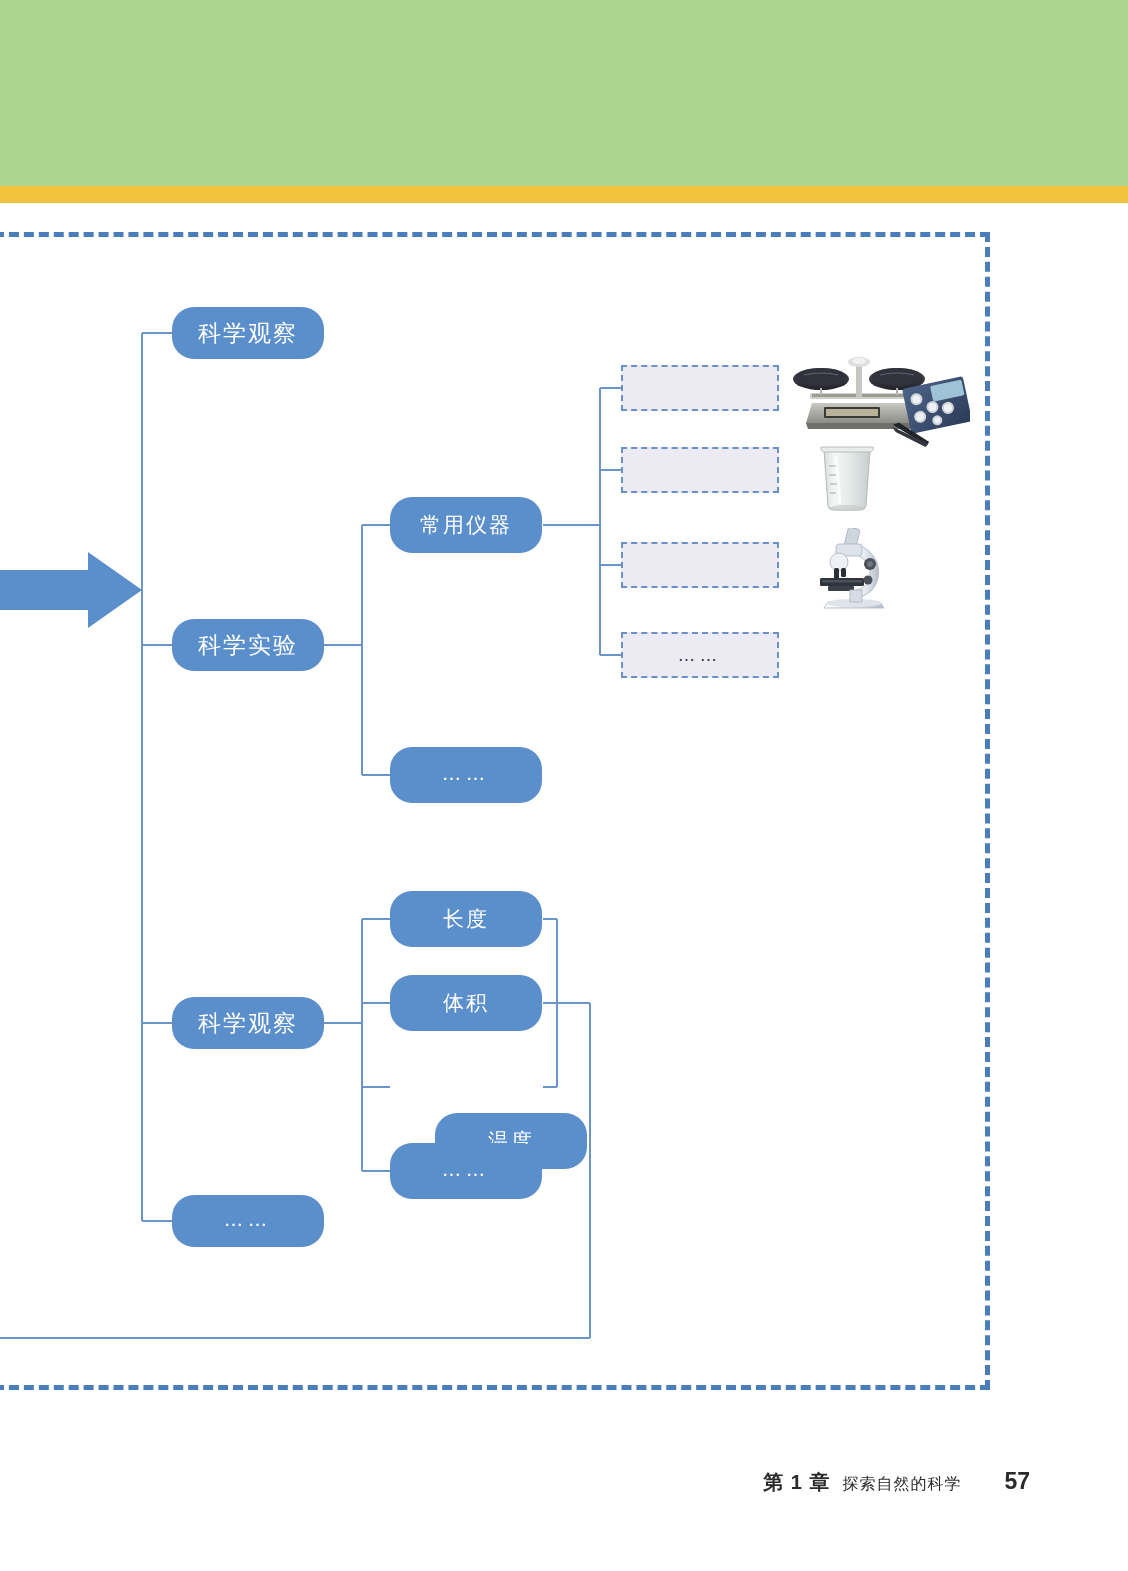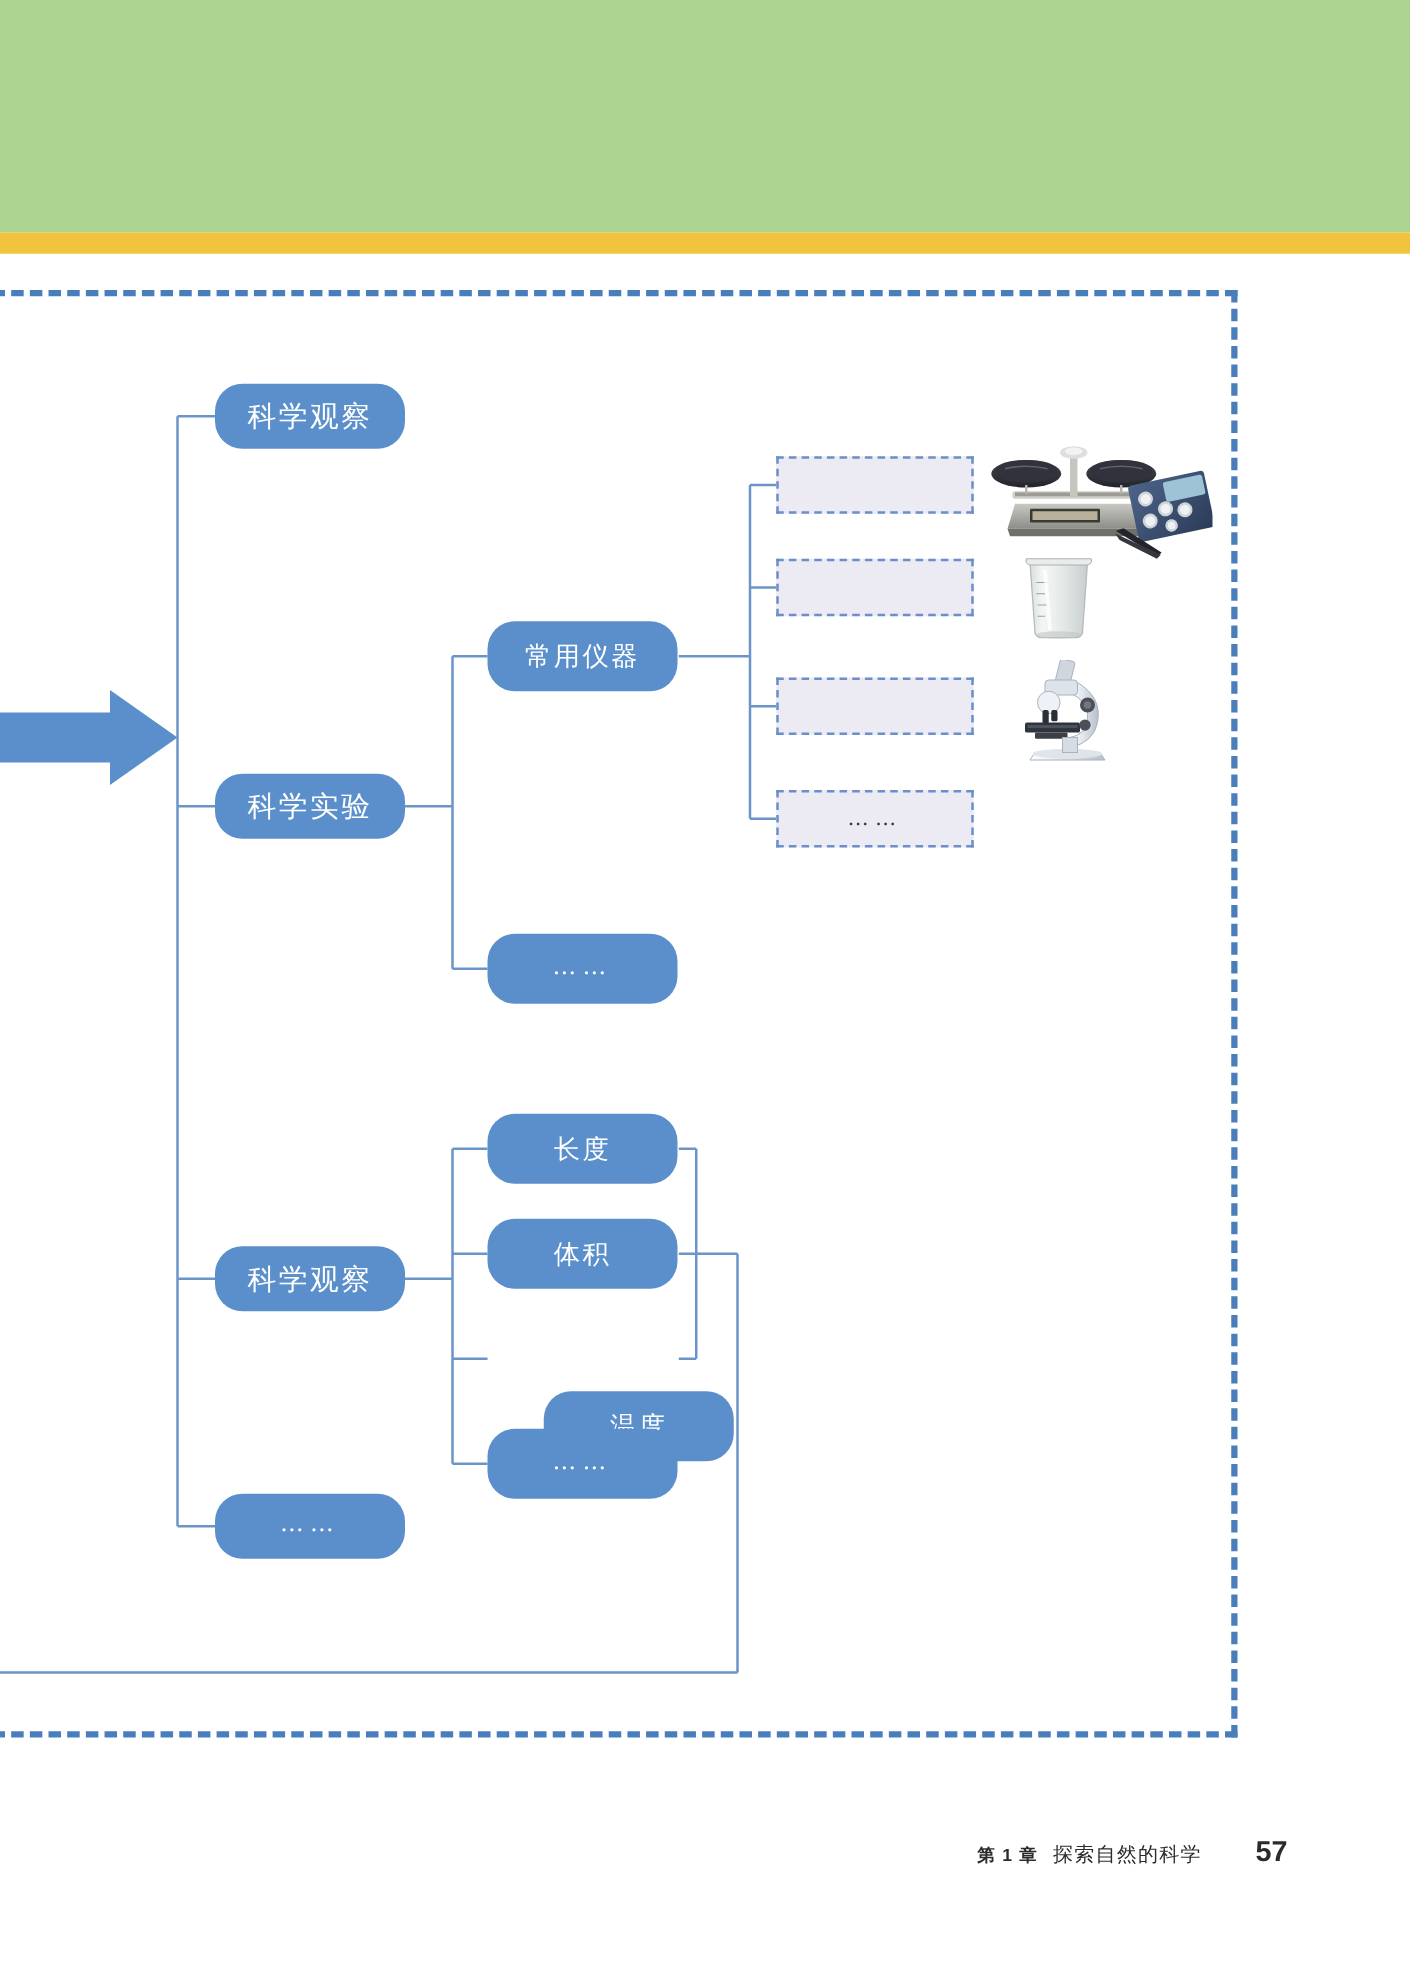--- a/index.html
+++ b/index.html
@@ -119,21 +119,21 @@
     left: 0; top: 1468px;
     width: 1030px;
     display: flex;
     align-items: baseline;
     justify-content: flex-end;
     gap: 0px;
     color: #2B2B2B;
   }
   .footer-chapter {
     font-weight: bold;
-    font-size: 14px;
+    font-size: 20px;
     letter-spacing: 1px;
     margin-right: 12px;
   }
   .footer-title {
     font-size: 16px;
     letter-spacing: 1px;
     margin-right: 43px;
   }
   .footer-page {
     font-size: 23px;

